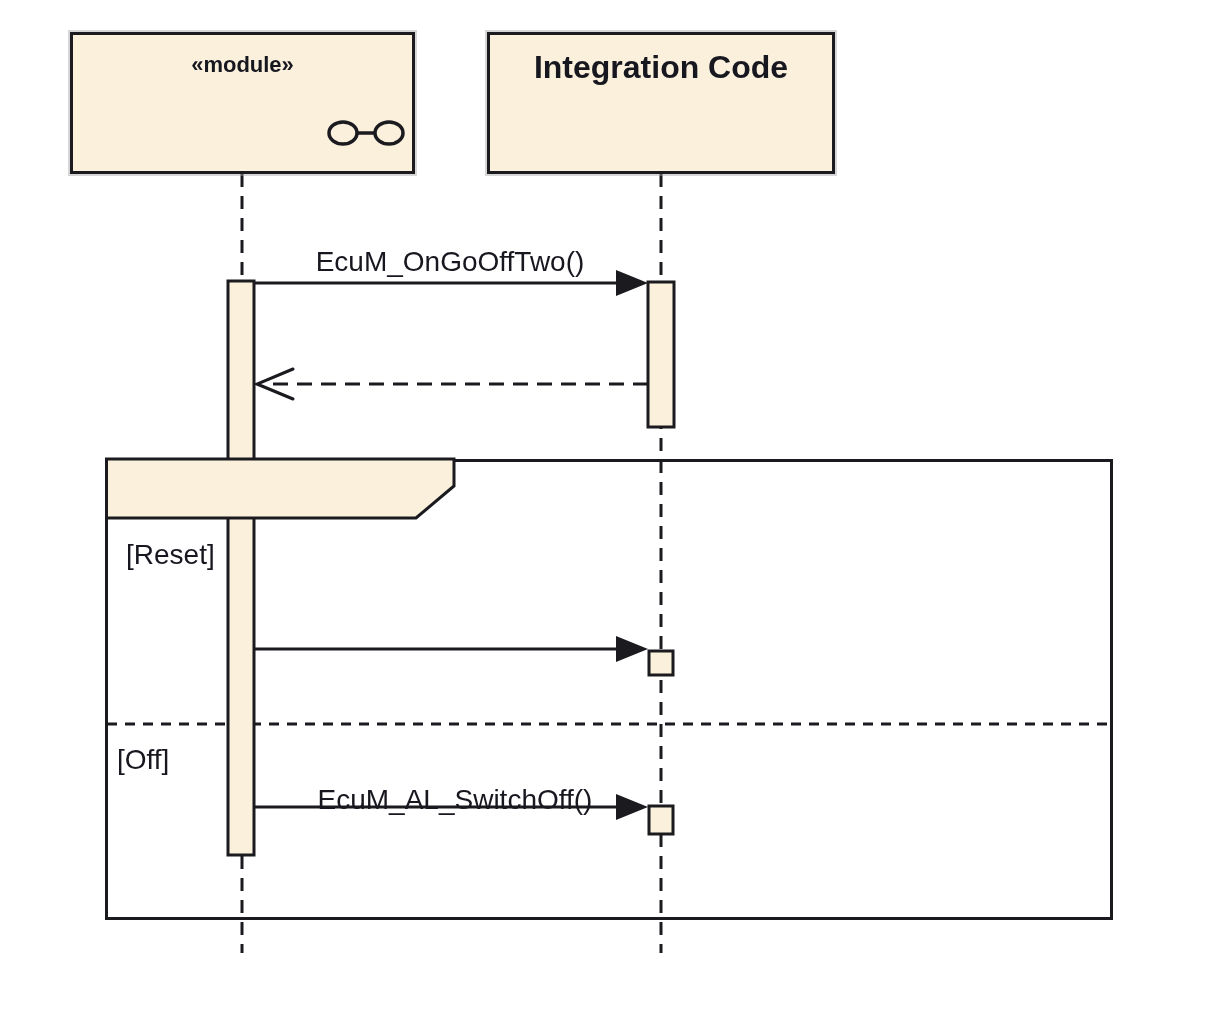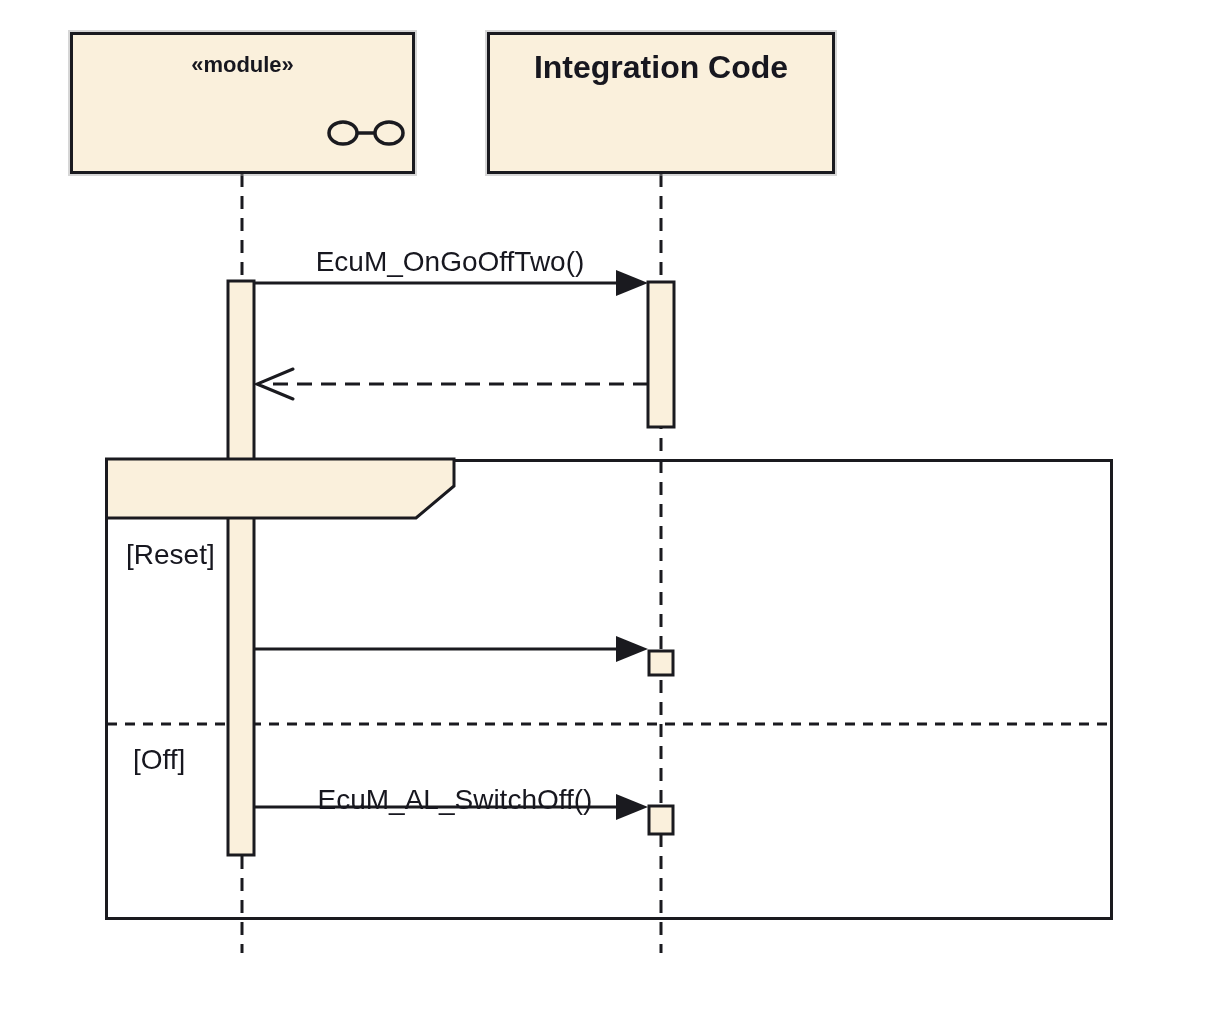--- a/index.html
+++ b/index.html
@@ -101,21 +101,21 @@
     font-size: 28px;
     font-weight: 400;
     line-height: 1.1;
     white-space: nowrap;
   }
   .msg-label { text-align: center; }
   .lbl-msg1  { left: 300px; top: 247px; width: 300px; }
   .lbl-alt   { left: 117px; top: 475px; }
   .lbl-g1    { left: 110px; top: 540px; margin-left: 16px; }
   .lbl-msg2  { left: 250px; top: 613px; width: 400px; }
-  .lbl-g2    { left: 133px; top: 745px; }
+  .lbl-g2    { left: 117px; top: 745px; }
   .lbl-msg3  { left: 280px; top: 785px; width: 350px; }
 </style>
 </head>
 <body>
 
 <div class="stage">
 
   <svg class="svg-layer" viewBox="0 0 1213 1019">
 
     <line class="lifeline" x1="242" y1="174" x2="242" y2="953"></line>

